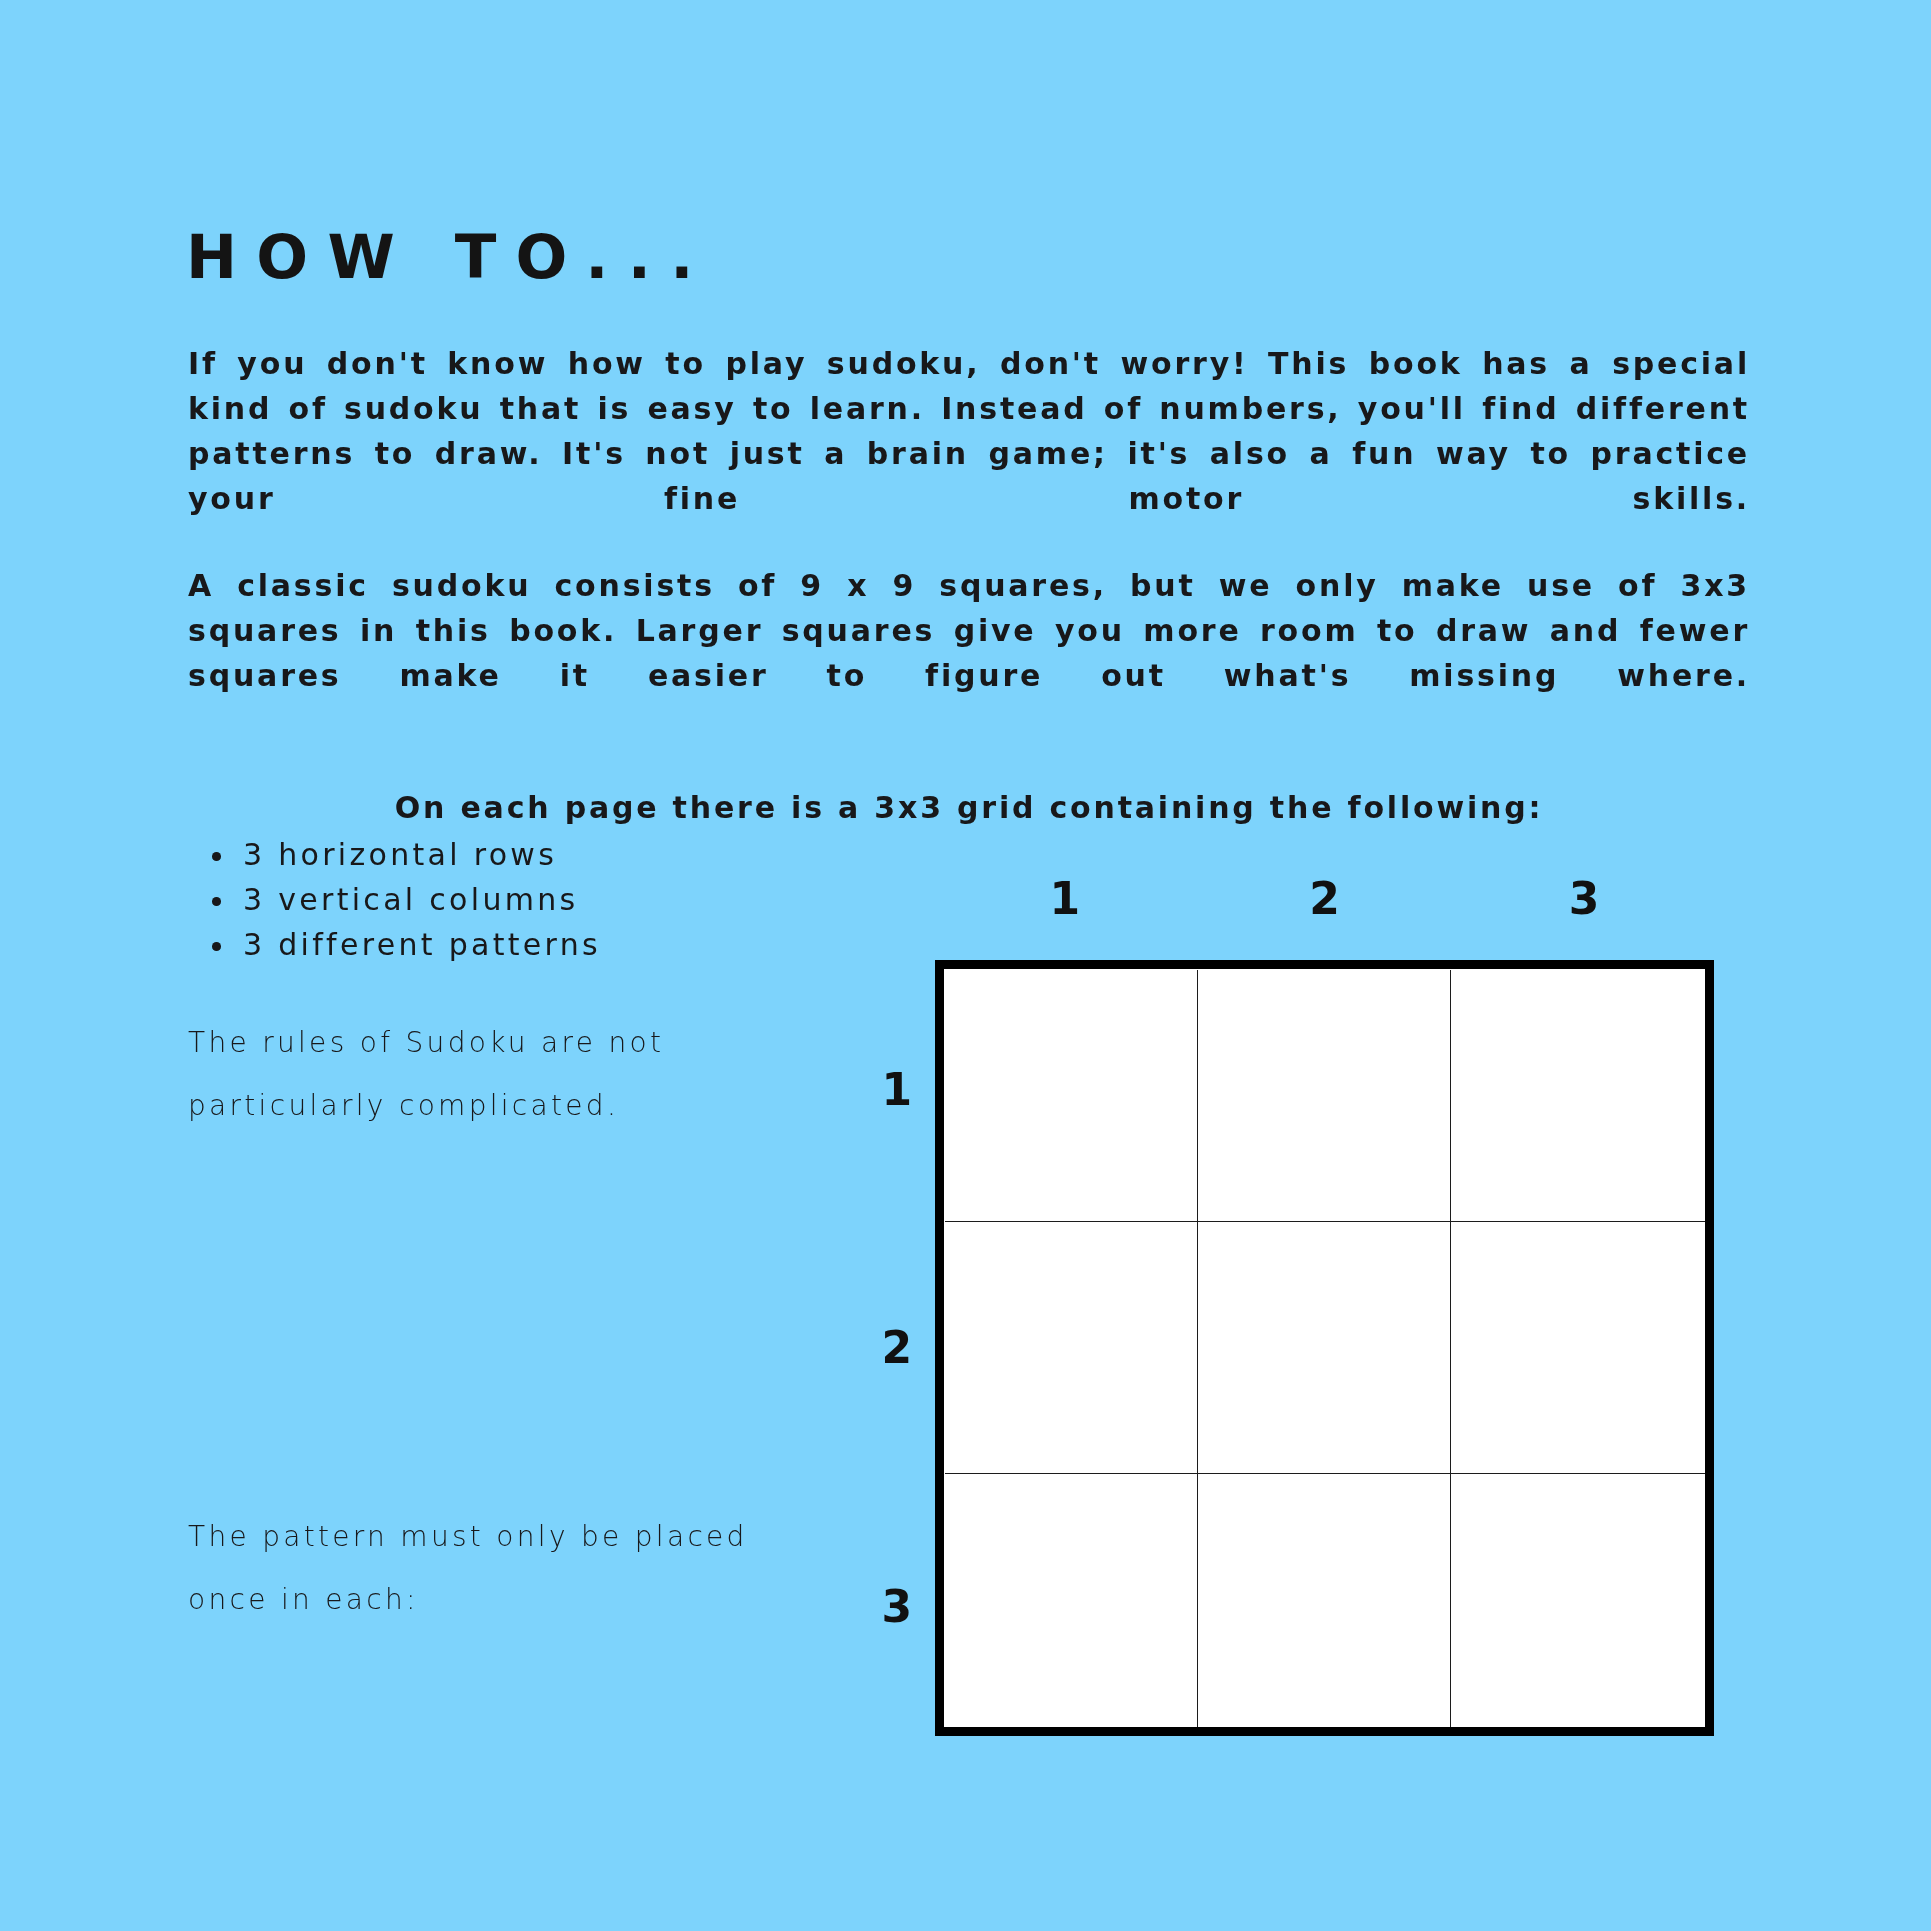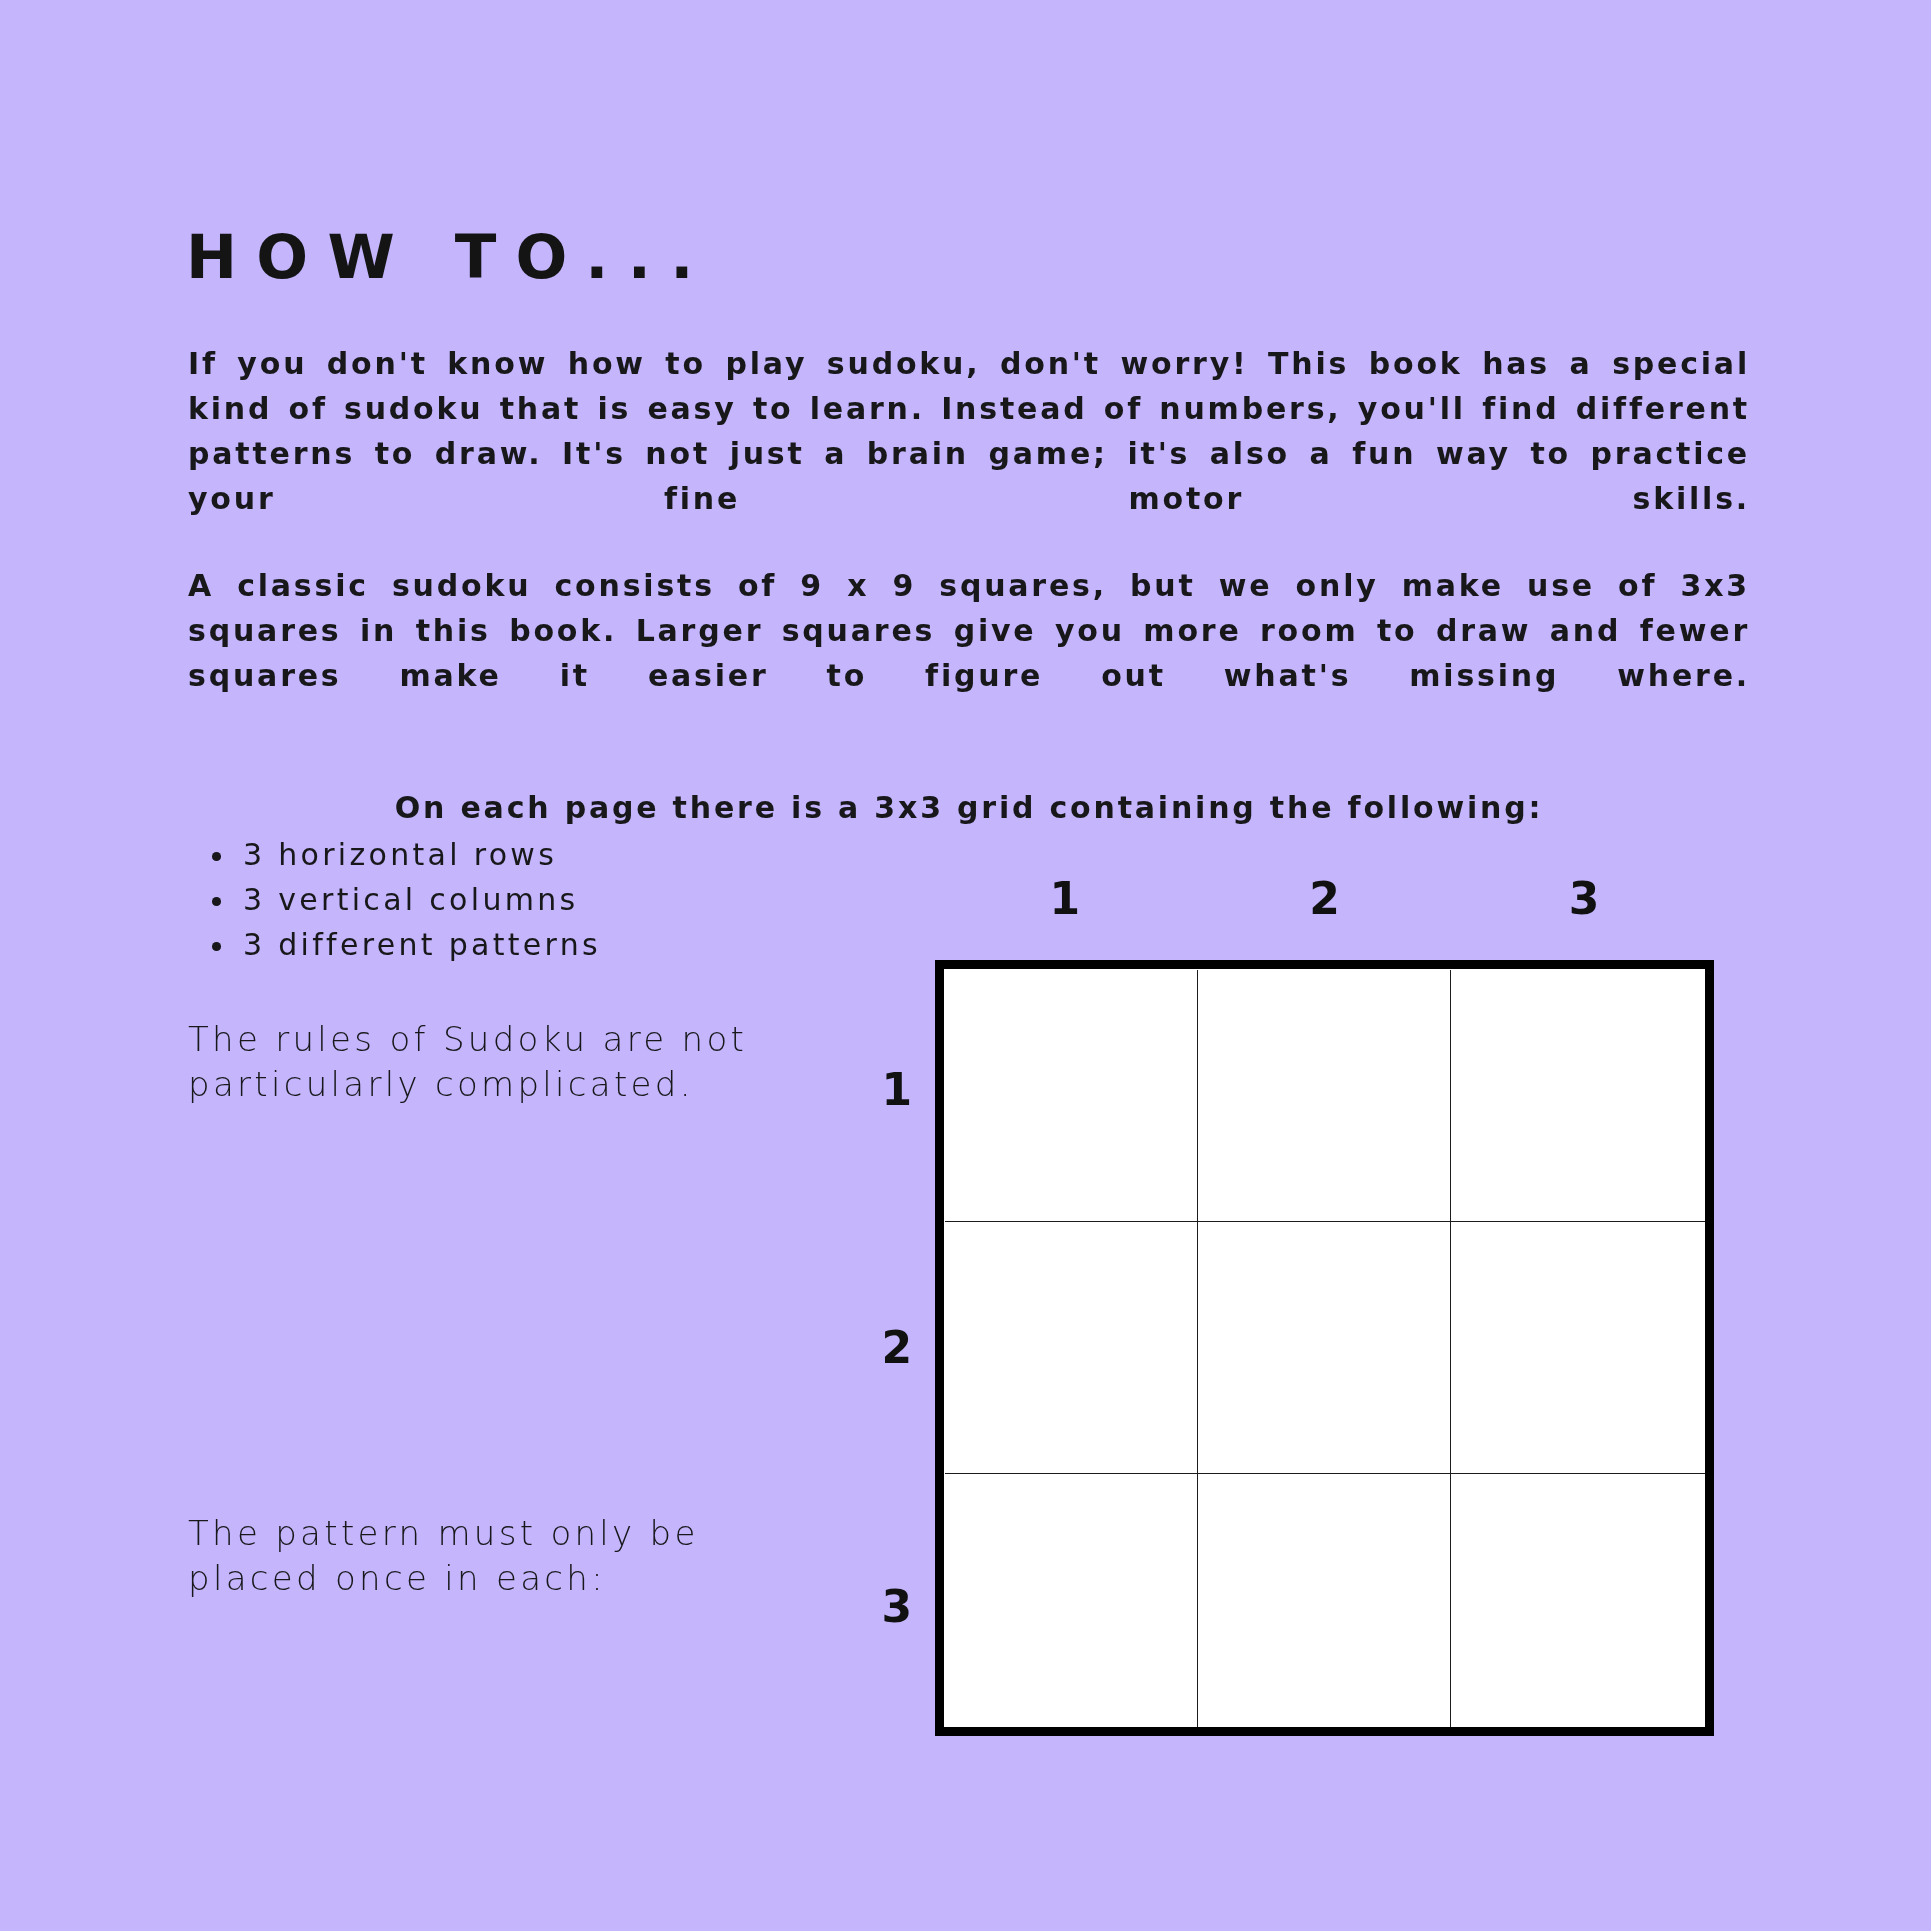--- a/index.html
+++ b/index.html
@@ -16,21 +16,21 @@
     font-family: "DejaVu Sans", sans-serif;
     color: #1a1a1a;
     -webkit-font-smoothing: antialiased;
   }
 
   .page {
     position: absolute;
     left: 0; top: 0;
     width: 1931px;
     height: 1931px;
-    background: #c4b5fd;
+    background: #7dd3fc;
   }
 
   
   .title {
     position: absolute;
     left: 186px;
     top: 185px;
     font-family: "DejaVu Sans", sans-serif;
     font-size: 61px;
     font-weight: 700;
@@ -96,24 +96,24 @@
     height: 8.7px;
     border-radius: 50%;
     background: #18181a;
   }
 
   
   .narrow-block {
     position: absolute;
     left: 188px;
     width: 618px;
-    font-size: 34px;
+    font-size: 28px;
     font-weight: 300;
     letter-spacing: 3.3px;
-    line-height: 45px;
+    line-height: 63px;
     color: #18181a;
     text-align: left;
   }
   #narrow1 { top: 983px; }
   #narrow2 { top: 1180px; }
   #narrow3 { top: 1477px; }
 
   .bullets-bottom {
     position: absolute;
     left: 208px;

